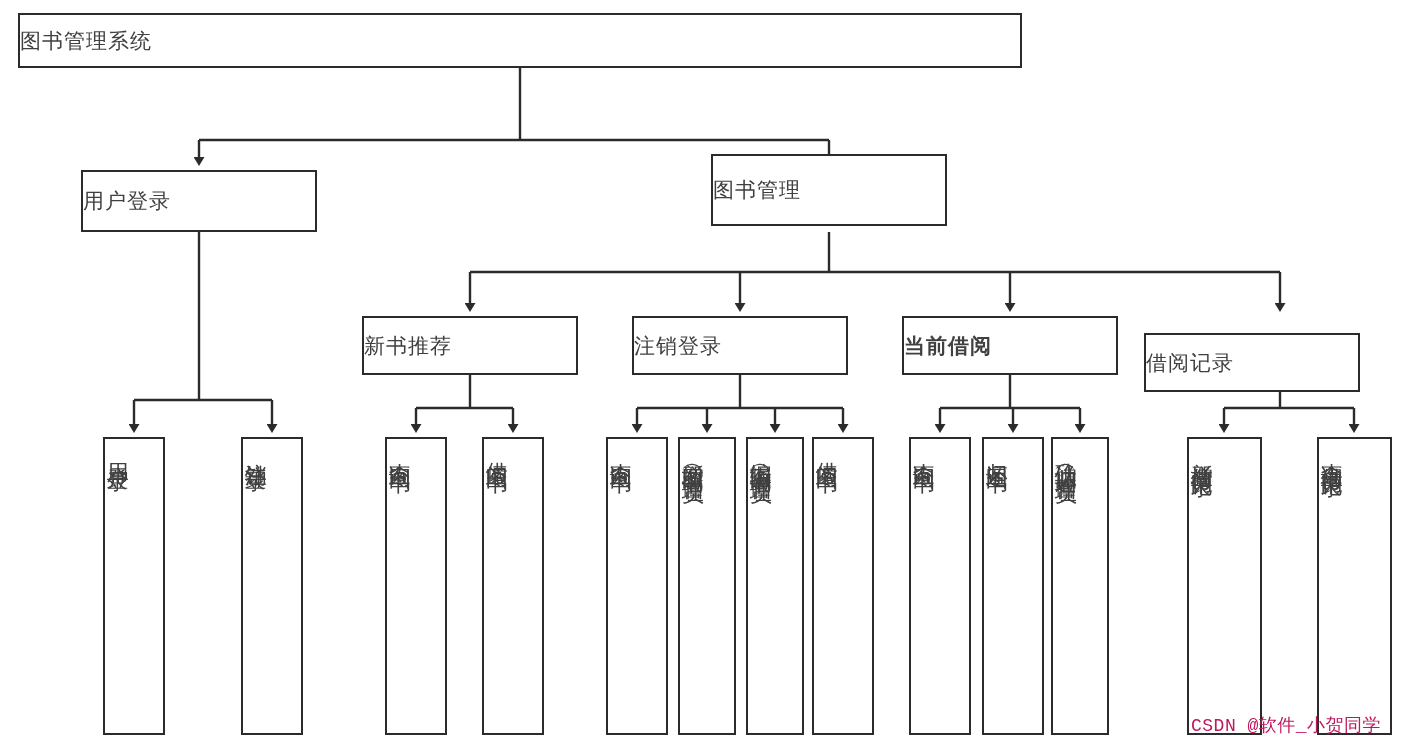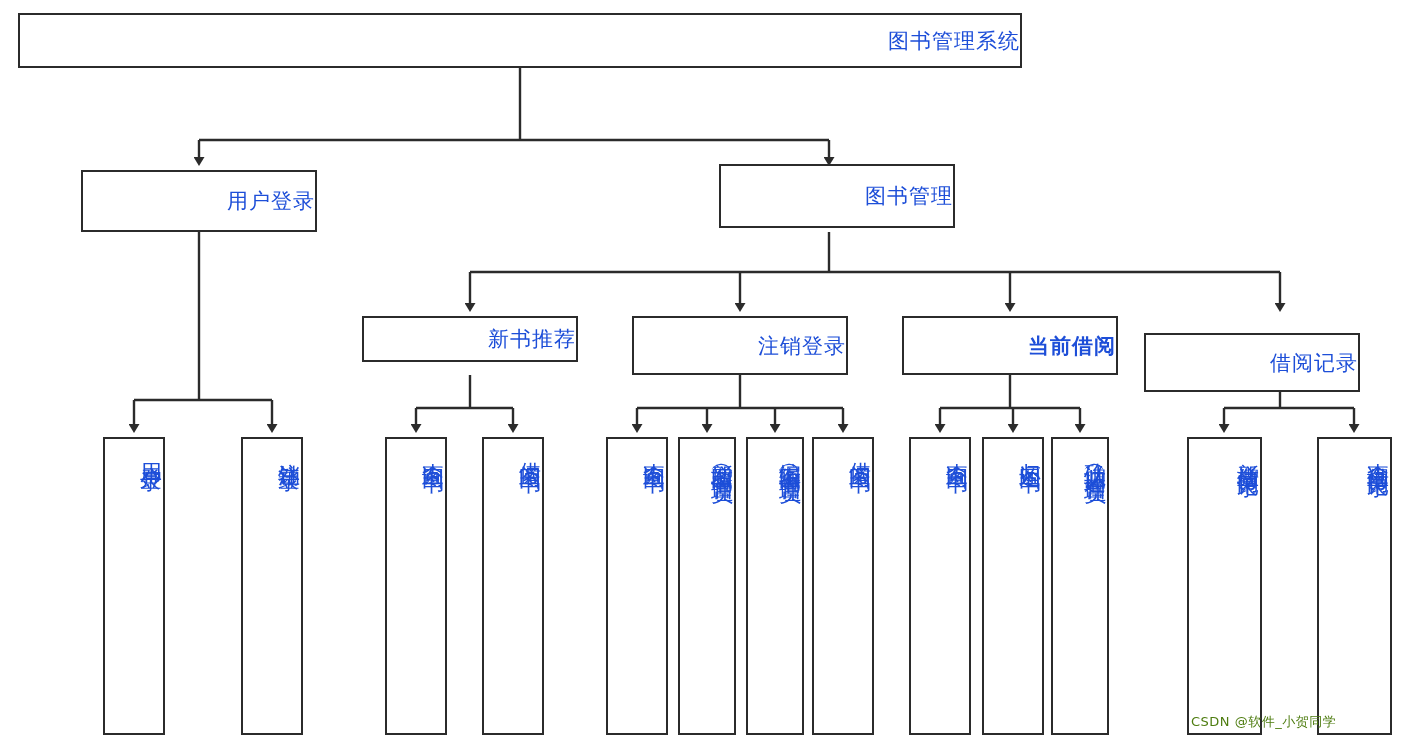--- a/index.html
+++ b/index.html
@@ -25,23 +25,22 @@
     height: 747px;
     pointer-events: none;
   }
   .node {
     position: absolute;
     box-sizing: border-box;
     border: 2px solid #2b2b2b;
     background: #ffffff;
     display: flex;
     align-items: center;
-    justify-content: flex-end;
-    color: #1d4ed8;
-    padding-left: 31px;
+    justify-content: flex-start;
+    color: #404040;
   }
   .node.h {
     font-size: 21px;
     letter-spacing: 1px;
   }
   .node.v {
     align-items: flex-start;
     padding-top: 6px;
   }
   .vtext {
@@ -49,24 +48,25 @@
     text-orientation: upright;
     font-size: 22px;
     line-height: 1.12;
     letter-spacing: 3px;
     white-space: nowrap;
     text-align: center;
     display: block;
   }
   .watermark {
     position: absolute;
-    font-size: 13px;
-    color: #4d7c0f;
+    font-size: 18px;
+    color: #be185d;
     white-space: nowrap;
     letter-spacing: 0.5px;
+    font-family: Liberation Mono, monospace;
   }
 </style>
 </head>
 <body>
 
 <div id="canvas">
 
   <svg class="edges" viewBox="0 0 1405 747">
     <defs>
       <marker id="arrow" markerWidth="9" markerHeight="11" refX="1" refY="5.5" orient="auto" markerUnits="userSpaceOnUse">
@@ -117,25 +117,25 @@
     </g>
   </svg>
 
   <div class="node h" style="left:18px;top:13px;width:1004px;height:55px;">
     <span>图书管理系统</span>
   </div>
 
   <div class="node h" style="left:81px;top:170px;width:236px;height:62px;">
     <span>用户登录</span>
   </div>
-  <div class="node h" style="left:711px;top:164px;width:236px;height:64px;margin-left:8px;">
+  <div class="node h" style="left:711px;top:154px;width:236px;height:72px;">
     <span>图书管理</span>
   </div>
 
-  <div class="node h" style="left:362px;top:316px;width:216px;height:46px;">
+  <div class="node h" style="left:362px;top:316px;width:216px;height:59px;">
     <span>新书推荐</span>
   </div>
   <div class="node h" style="left:632px;top:316px;width:216px;height:59px;">
     <span>注销登录</span>
   </div>
   <div class="node h" style="left:902px;top:316px;width:216px;height:59px;font-weight:bold;">
     <span>当前借阅</span>
   </div>
   <div class="node h" style="left:1144px;top:316px;width:216px;height:59px;margin-top:17px;">
     <span>借阅记录</span>

